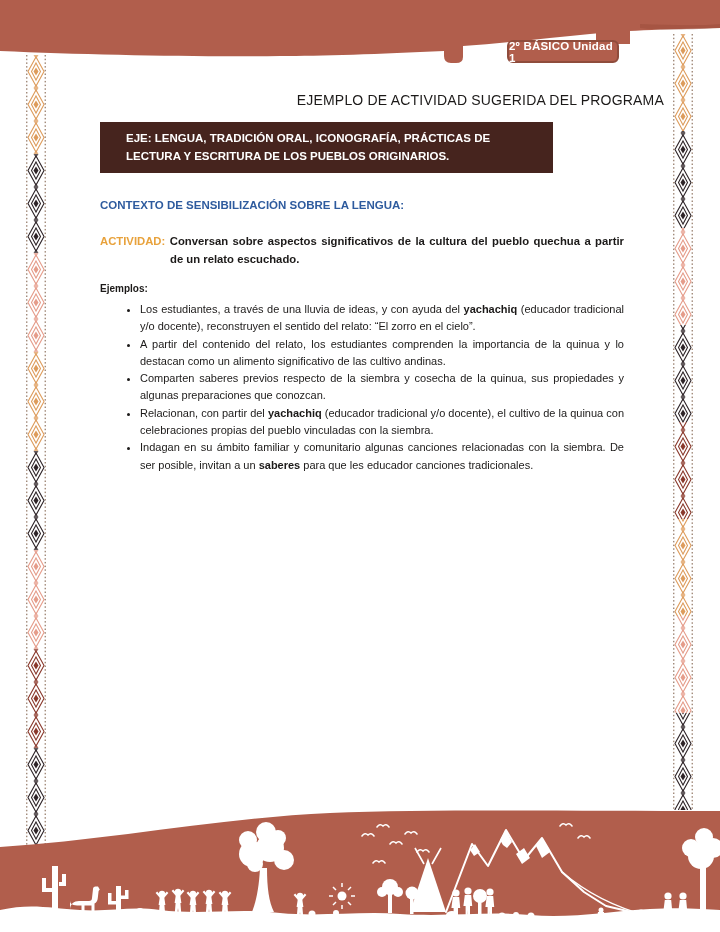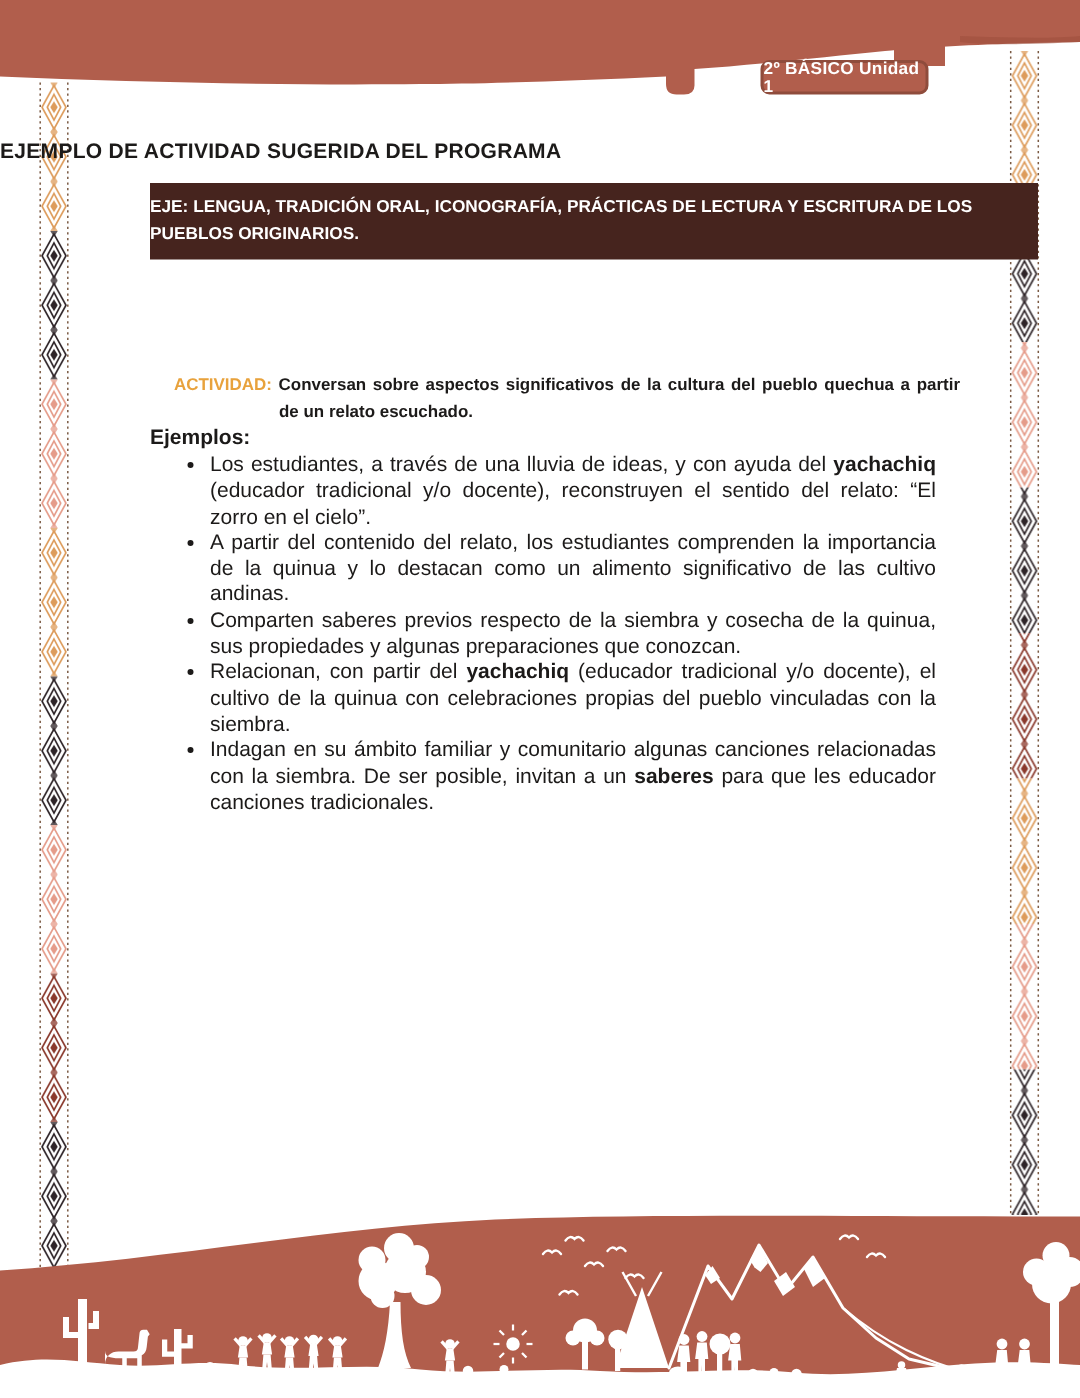--- a/index.html
+++ b/index.html
@@ -10,46 +10,46 @@
   }
   svg.bg{position:absolute;left:0;top:0;width:720px;height:932px;display:block;}
   .badge{
     position:absolute;left:507px;top:40px;width:112px;height:23px;
     background:var(--terracotta,#b15e4c);border:2px solid var(--badge-border,#8f4c3c);
     border-radius:6px;color:#fff;font-size:11.5px;font-weight:bold;
     display:flex;align-items:center;justify-content:center;box-sizing:border-box;
     letter-spacing:.2px;
   }
   .title{
-    position:absolute;top:92px;left:0;width:664px;text-align:left;
-    font-weight:bold;font-size:14px;letter-spacing:.2px;
+    position:absolute;top:92px;left:0;width:664px;text-align:right;
+    font-weight:normal;font-size:14px;letter-spacing:.2px;
   }
   .eje{
-    position:absolute;left:100px;top:122px;width:592px;box-sizing:border-box;
+    position:absolute;left:100px;top:122px;width:453px;box-sizing:border-box;
     background:var(--banner-bg,#46241e);color:#ffffff;font-weight:bold;
-    font-size:11.5px;line-height:18px;padding:7px 10px 8px 0;
+    font-size:11.5px;line-height:18px;padding:7px 10px 8px 26px;
   }
   .contexto{
     position:absolute;left:100px;top:199px;width:524px;
     font-weight:bold;font-size:11.5px;color:var(--context-blue,#2e5b9e);
   }
   .activity{
     position:absolute;left:100px;top:232px;width:524px;
     font-weight:bold;font-size:11.3px;line-height:18px;
     padding-left:70px;text-indent:-70px;box-sizing:border-box;text-align:justify;
-    margin:16px;
+    margin:0;
   }
   .activity .lbl{color:var(--activity-orange,#e8a23c);}
   .ejemplos{
-    position:absolute;left:100px;top:283px;font-weight:bold;font-size:14px;margin:0;text-align:right;
+    position:absolute;left:100px;top:283px;font-weight:bold;font-size:10px;margin:0;text-align:right;
   }
   ul.examples{
     position:absolute;left:100px;top:301px;width:524px;box-sizing:border-box;
     margin:0;padding:0 0 0 40px;list-style:disc;
-    font-size:14px;line-height:17.3px;text-align:justify;
+    font-size:11px;line-height:17.3px;text-align:justify;
   }
   ul.examples li{margin:0;padding:0;}
   ul.examples li span.b{font-weight:bold;}
 </style>
 </head>
 <body>
 
 <div class="page">
 
   <svg class="bg" viewBox="0 0 720 932" aria-hidden="true">
@@ -264,20 +264,21 @@
       </g>
     </g>
   </svg>
 
   <div class="badge">2º BÁSICO Unidad 1</div>
 
   <div class="title">EJEMPLO DE ACTIVIDAD SUGERIDA DEL PROGRAMA</div>
 
   <div class="eje">EJE: LENGUA, TRADICIÓN ORAL, ICONOGRAFÍA, PRÁCTICAS DE LECTURA Y ESCRITURA DE LOS PUEBLOS ORIGINARIOS.</div>
 
+  <div class="contexto">CONTEXTO DE SENSIBILIZACIÓN SOBRE LA LENGUA:</div>
 
   <p class="activity"><span class="lbl">ACTIVIDAD:</span> <span>Conversan sobre aspectos significativos de la cultura del pueblo quechua a partir de un relato escuchado.</span></p>
 
   <p class="ejemplos">Ejemplos:</p>
 
   <ul class="examples">
       <li><span>Los estudiantes, a través de una lluvia de ideas, y con ayuda del </span><span class="b">yachachiq</span><span> (educador tradicional y/o docente), reconstruyen el sentido del relato: “El zorro en el cielo”.</span></li>
       <li><span>A partir del contenido del relato, los estudiantes comprenden la importancia de la quinua y lo destacan como un alimento significativo de las cultivo andinas.</span></li>
       <li><span>Comparten saberes previos respecto de la siembra y cosecha de la quinua, sus propiedades y algunas preparaciones que conozcan.</span></li>
       <li><span>Relacionan, con partir del </span><span class="b">yachachiq</span><span> (educador tradicional y/o docente), el cultivo de la quinua con celebraciones propias del pueblo vinculadas con la siembra.</span></li>

